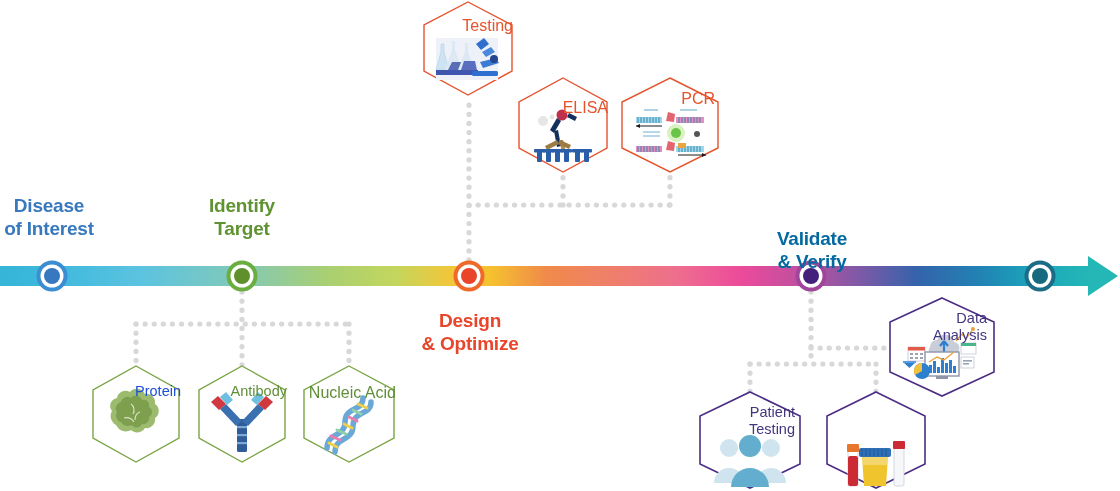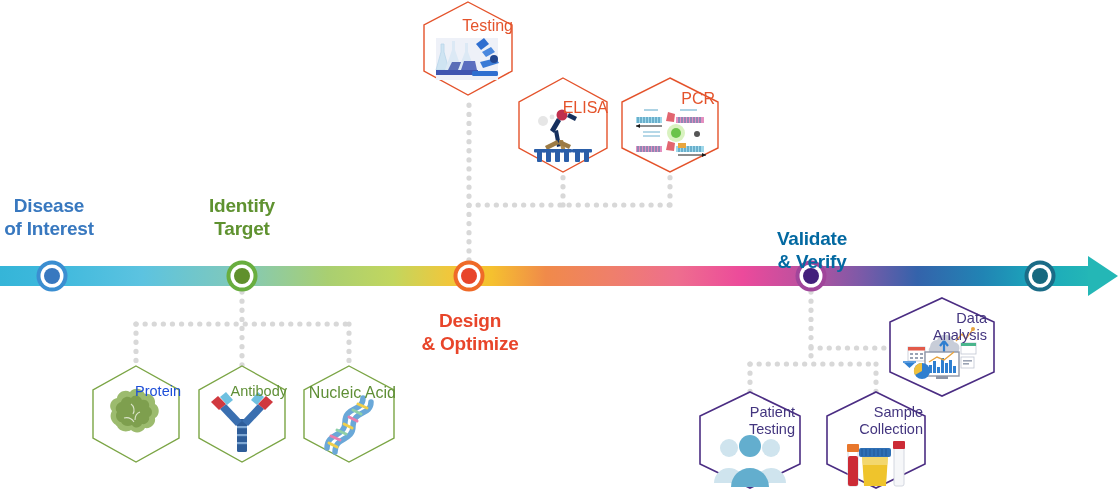--- a/index.html
+++ b/index.html
@@ -410,19 +410,17 @@
 
   <div class="hex-caption big" style="left:423px; top:16px; width:90px; color:#e4532b;">Testing</div>
 
   <div class="hex-caption big" style="left:518px; top:89px; width:90px; color:#e4532b;margin-top:9px;">ELISA</div>
 
   <div class="hex-caption big" style="left:625px; top:89px; width:90px; color:#e4532b;">PCR</div>
 
   <div class="hex-caption" style="left:705px; top:404px; width:90px; color:#43357f;">Patient
 Testing</div>
 
-  <div class="hex-caption" style="left:829px; top:404px; width:94px; color:#43357f;">Sample
-Collection</div>
 
   <div class="hex-caption" style="left:897px; top:310px; width:90px; color:#43357f;">Data
 Analysis</div>
 
 </div>
 
 </body></html>

